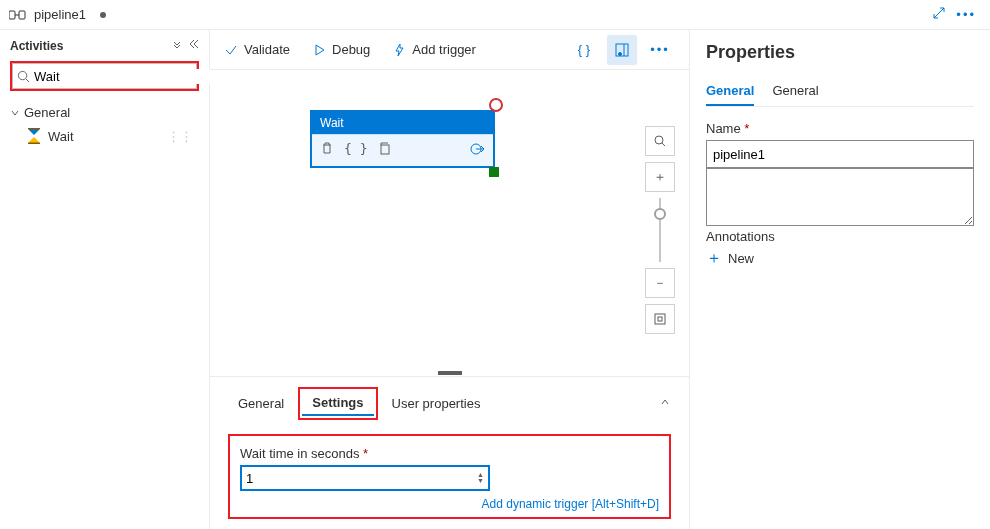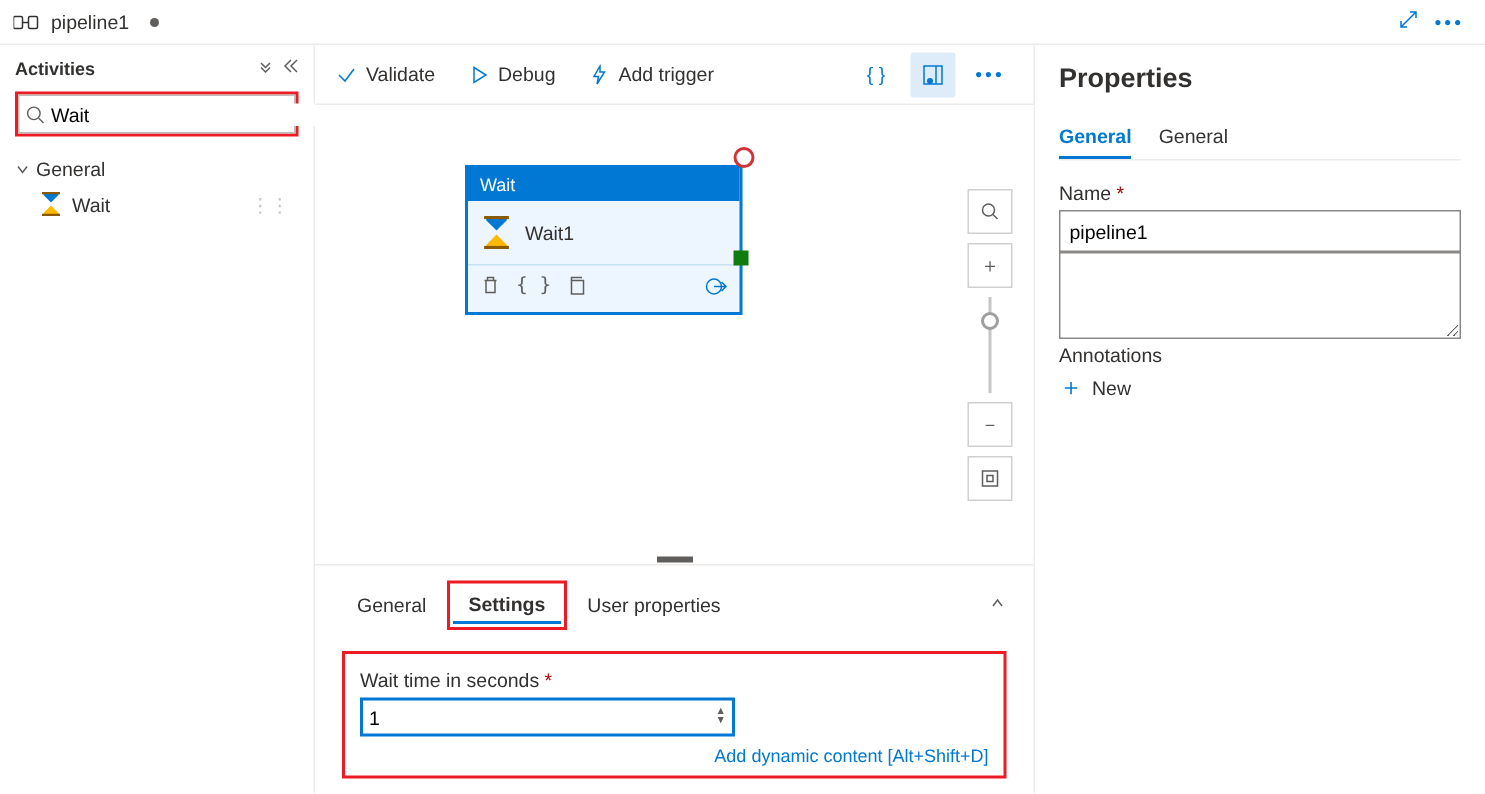--- a/index.html
+++ b/index.html
@@ -176,29 +176,20 @@
             </svg>
         </div>
         <div class="tb-icon" style="color:#0078d4;letter-spacing:2px">•••</div>
       </div>
     </div>
 
     <div class="canvas-wrap">
       <div class="node">
         <div class="node-status"></div>
         <div class="node-hdr">Wait</div>
-        <div class="node-body">
-          <svg width="22" height="22" viewBox="0 0 16 16">
-              <path d="M3 1 H13 V2 L8 7 L3 2 Z" fill="#0078d4"></path>
-              <path d="M3 15 H13 V14 L8 9 L3 14 Z" fill="#ffb900"></path>
-              <rect x="2" y="0" width="12" height="1.5" fill="#8a5a00"></rect>
-              <rect x="2" y="14.5" width="12" height="1.5" fill="#8a5a00"></rect>
-            </svg>
-          <span>Wait1</span>
-        </div>
         <div class="node-tools">
           <span><svg width="14" height="14" viewBox="0 0 14 14" stroke="#605e5c" fill="none">
                 <path d="M3 4 H11 M5 4 V2 H9 V4 M4 4 V12 H10 V4"></path>
               </svg></span>
           <span style="font-family:monospace">{ }</span>
           <span><svg width="14" height="14" viewBox="0 0 14 14" stroke="#605e5c" fill="none">
                 <rect x="4" y="4" width="8" height="9"></rect>
                 <path d="M4 4 V2 H11"></path>
               </svg></span>
           <span class="right"><svg width="16" height="16" viewBox="0 0 16 16" stroke="#0078d4" fill="none">
@@ -245,21 +236,21 @@
       </div>
       <div class="bbox">
         <div class="flabel"><span>Wait time in seconds</span> <span class="req">*</span></div>
         <div class="finput">
           <input type="text" value="1" style="">
           <div class="spin">
               <span>▲</span>
               <span>▼</span>
             </div>
         </div>
-        <div class="dyn"><a>Add dynamic content [Alt+Shift+D]</a></div>
+        <div class="dyn"><a>Add dynamic trigger [Alt+Shift+D]</a></div>
       </div>
     </div>
   </div>
 
   <div class="right-p">
     <h3>Properties</h3>
     <div class="rtabs">
       <div class="rtab active">General</div>
       <div class="rtab">General</div>
     </div>

